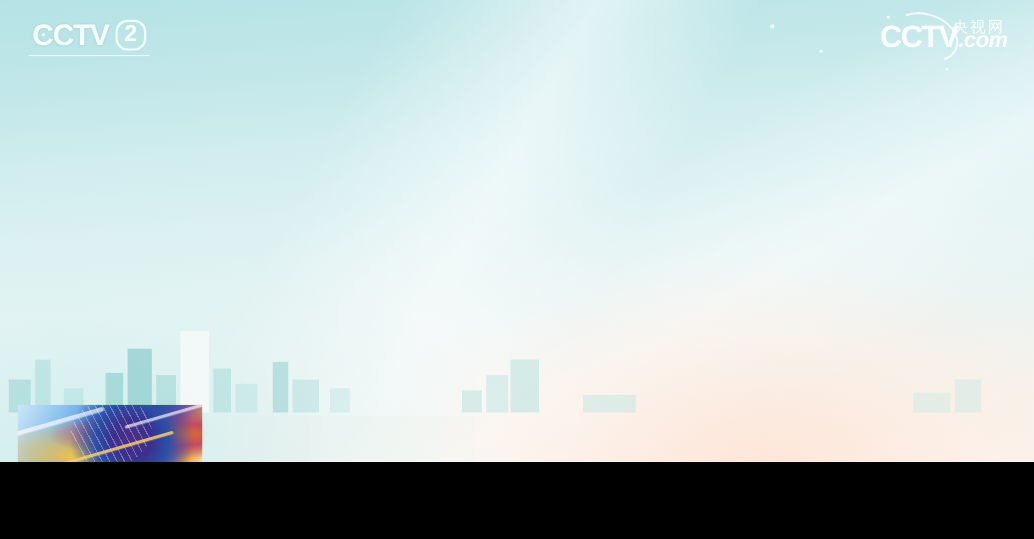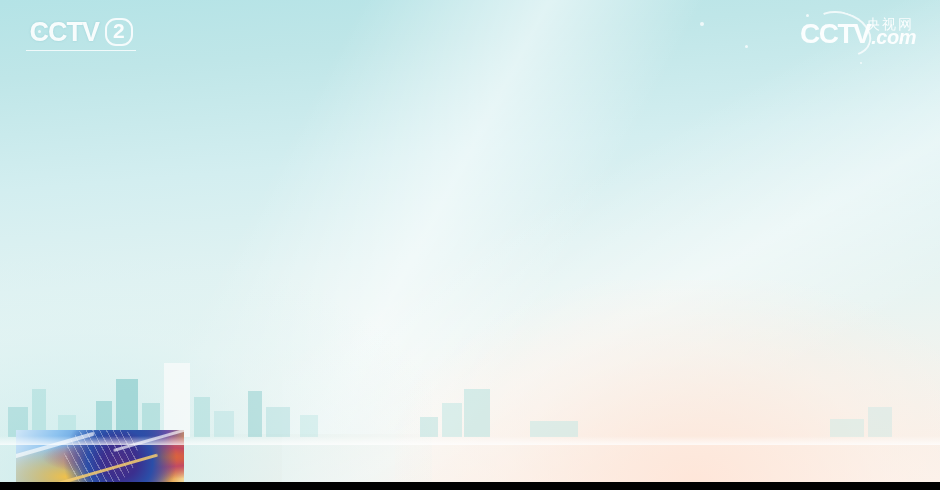--- a/index.html
+++ b/index.html
@@ -3,21 +3,21 @@
 <meta charset="utf-8">
 <style>
   html, body {
     margin: 0;
     padding: 0;
     background: #000;
   }
   #frame {
     position: relative;
     width: 940px;
-    height: 482px;
+    height: 420px;
     overflow: hidden;
     font-family: "Liberation Sans", "DejaVu Sans", sans-serif;
     background: linear-gradient(175deg, #b4e3e6 0%, #bfe6e8 14%, #d3eef0 34%, #e0f2f2 52%, #e8f4f2 66%, #f2f3ee 80%, #f8f1ea 92%, #fbf2ec 100%);
   }
 
   
   .bg-sweep-a {
     position: absolute;
     left: -10%;
     top: -40%;

